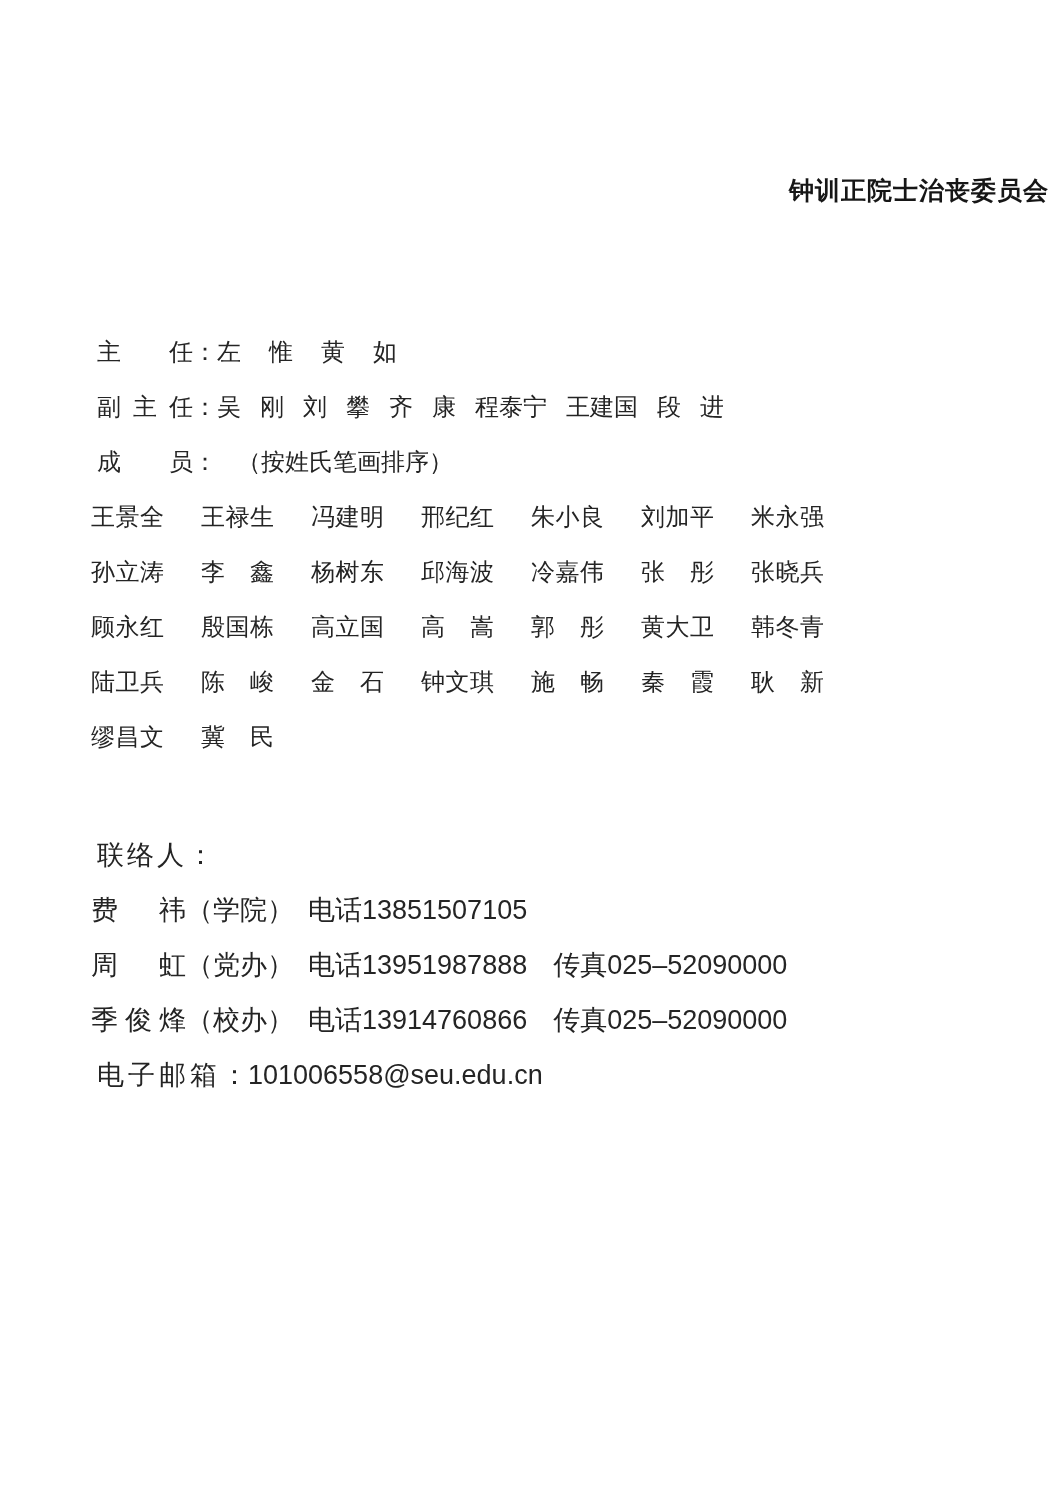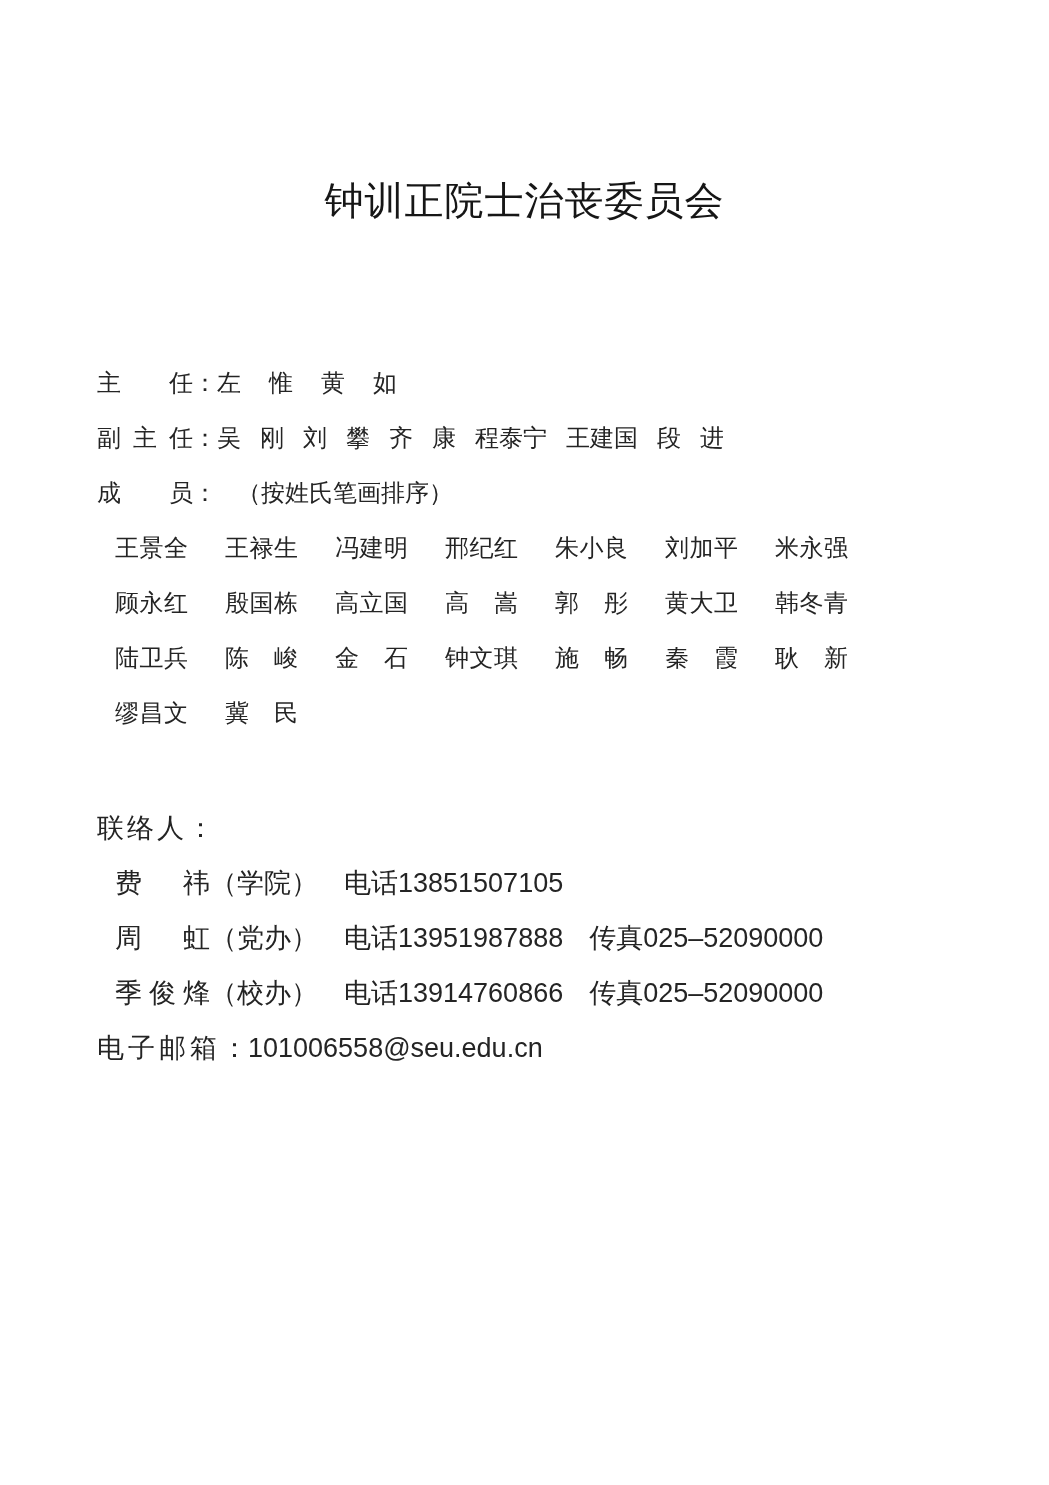--- a/index.html
+++ b/index.html
@@ -7,40 +7,40 @@
   body {
     width:1049px; height:1485px;
     font-family:"Liberation Sans", sans-serif;
     color:#242424;
     overflow:hidden;
   }
   .page { position:relative; width:1049px; height:1485px; background:#ffffff; }
 
   .doc-title {
     position:absolute; top:174px; left:0; width:100%;
-    text-align:center;
+    text-align:right;
     font-family:"DejaVu Serif", serif;
-    font-weight:400;
-    font-size:39px;
+    font-weight:700;
+    font-size:25px;
     color:#161616;
     letter-spacing:1px;
   }
 
   .content { position:absolute; top:340px; left:0; width:100%; }
 
   .row {
     height:55px;
     display:flex;
-    align-items:flex-end;
+    align-items:flex-start;
     font-size:24px;
     line-height:1;
     white-space:nowrap;
   }
   .row.labeled { padding-left:97px; }
-  .row.indented { padding-left:115px; }
+  .row.indented { padding-left:91px; }
 
   .role-label {
     width:96px;
     text-align:justify;
     text-align-last:justify;
   }
   .colon { width:24px; }
 
   .names-chair { display:flex; gap:28px; }
   .names-vice  { display:flex; gap:19px; }
@@ -57,21 +57,21 @@
   .spacer { height:62px; }
 
   .contact-section .row { font-size:27px; }
   .contact-label { letter-spacing:3px; }
   .contact-name {
     width:95px;
     text-align:justify;
     text-align-last:justify;
   }
   .contact-org   { }
-  .contact-phone { margin-left:26px; }
+  .contact-phone { margin-left:14px; }
   .contact-fax   { margin-left:26px; }
 
   .email-label { letter-spacing:4px; }
   .email-colon { width:27px; }
 </style>
 </head>
 <body>
 
 <div class="page">
 
@@ -115,20 +115,29 @@
 
     <div id="member-rows">
         <div class="row indented member-row">
           <div class="name-cell">王景全</div>
           <div class="name-cell">王禄生</div>
           <div class="name-cell">冯建明</div>
           <div class="name-cell">邢纪红</div>
           <div class="name-cell">朱小良</div>
           <div class="name-cell">刘加平</div>
           <div class="name-cell">米永强</div>
+        </div>
+        <div class="row indented member-row">
+          <div class="name-cell">孙立涛</div>
+          <div class="name-cell">李 鑫</div>
+          <div class="name-cell">杨树东</div>
+          <div class="name-cell">邱海波</div>
+          <div class="name-cell">冷嘉伟</div>
+          <div class="name-cell">张 彤</div>
+          <div class="name-cell">张晓兵</div>
         </div>
         <div class="row indented member-row">
           <div class="name-cell">顾永红</div>
           <div class="name-cell">殷国栋</div>
           <div class="name-cell">高立国</div>
           <div class="name-cell">高 嵩</div>
           <div class="name-cell">郭 彤</div>
           <div class="name-cell">黄大卫</div>
           <div class="name-cell">韩冬青</div>
         </div>

